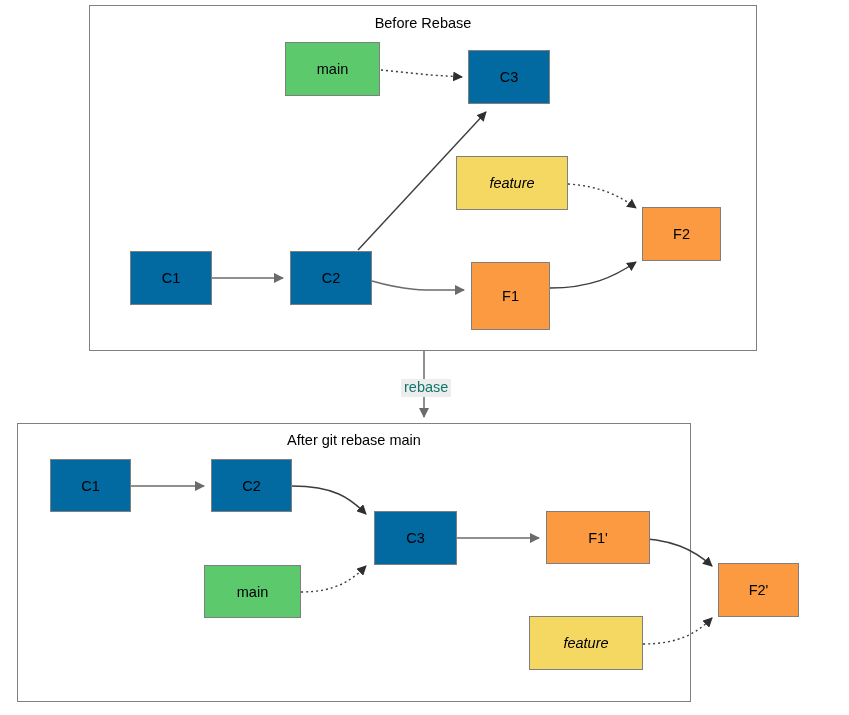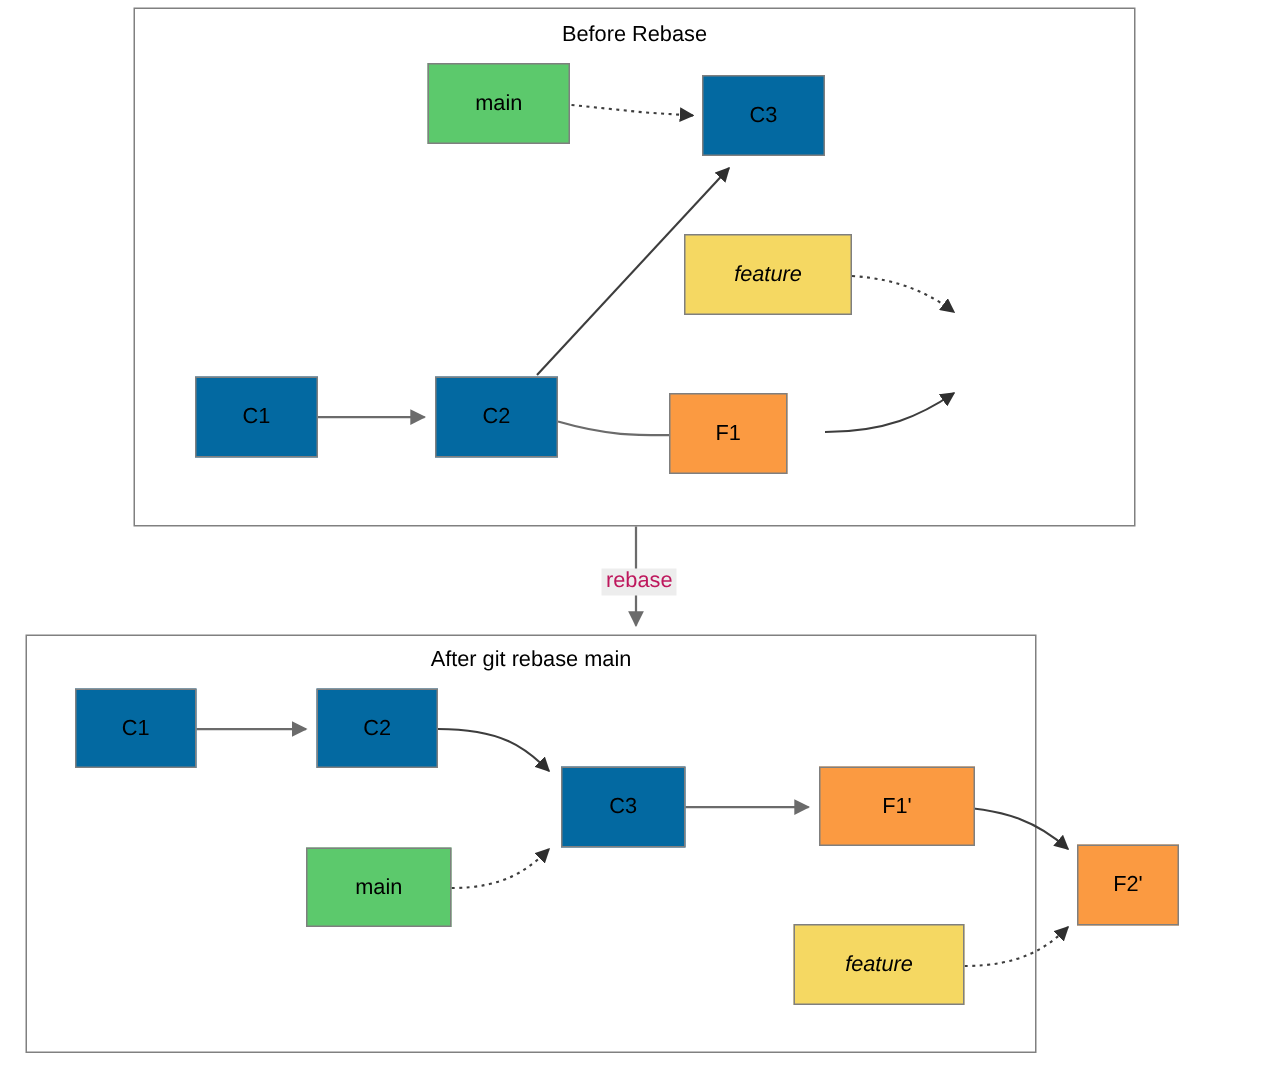--- a/index.html
+++ b/index.html
@@ -53,21 +53,21 @@
   .node-branch   { background: #5cc96c; }
   .node-feature  { background: #f5d862; font-style: italic; }
   .node-fcommit  { background: #fb9a41; }
 
   .edge-label {
     position: absolute;
     background: #ededed;
     font-size: 14.5px;
     line-height: 1.1;
     padding: 1px 3px;
-    color: #be185d;
+    color: #0f766e;
     white-space: nowrap;
     z-index: 4;
   }
   svg.edges {
     position: absolute;
     left: 0; top: 0;
     width: 849px;
     height: 715px;
     overflow: visible;
     z-index: 2;
@@ -104,30 +104,33 @@
   </div>
 
   <div class="node node-commit" style="left:468px; top:50px; width:82px; height:54px;">
     <span>C3</span>
   </div>
 
   <div class="node node-feature" style="left:456px; top:156px; width:112px; height:54px;">
     <span>feature</span>
   </div>
 
+  <div class="node node-fcommit" style="left:642px; top:207px; width:79px; height:54px;">
+    <span>F2</span>
+  </div>
 
   <div class="node node-commit" style="left:130px; top:251px; width:82px; height:54px;">
     <span>C1</span>
   </div>
 
   <div class="node node-commit" style="left:290px; top:251px; width:82px; height:54px;">
     <span>C2</span>
   </div>
 
-  <div class="node node-fcommit" style="left:446px; top:262px; width:79px; height:54px;">
+  <div class="node node-fcommit" style="left:471px; top:262px; width:79px; height:68px;">
     <span>F1</span>
   </div>
 
   <div class="edge-label" style="left:401px; top:379px;">rebase</div>
 
   <div class="panel" style="left:17px; top:423px; width:674px; height:279px;">
     <div class="panel-title" style="top:9px;">After git rebase main</div>
   </div>
 
   <div class="node node-commit" style="left:50px; top:459px; width:81px; height:53px;">
@@ -143,21 +146,21 @@
   </div>
 
   <div class="node node-branch" style="left:204px; top:565px; width:97px; height:53px;">
     <span>main</span>
   </div>
 
   <div class="node node-fcommit" style="left:546px; top:511px; width:104px; height:53px;">
     <span>F1'</span>
   </div>
 
-  <div class="node node-fcommit" style="left:718px; top:563px; width:68px; height:54px;">
+  <div class="node node-fcommit" style="left:718px; top:563px; width:81px; height:54px;">
     <span>F2'</span>
   </div>
 
   <div class="node node-feature" style="left:529px; top:616px; width:114px; height:54px;">
     <span>feature</span>
   </div>
 
   <svg class="edges" viewBox="0 0 849 715" width="849" height="715">
     <defs>
       <marker id="arrow-gray" viewBox="0 0 10 10" refX="9" refY="5" markerWidth="7" markerHeight="7" orient="auto-start-reverse">

